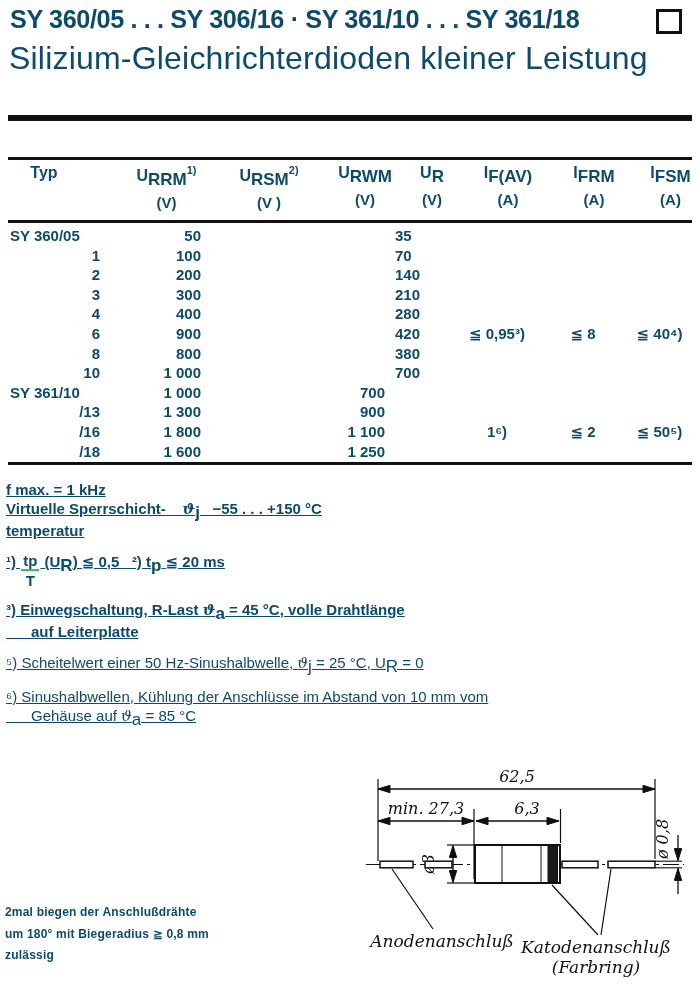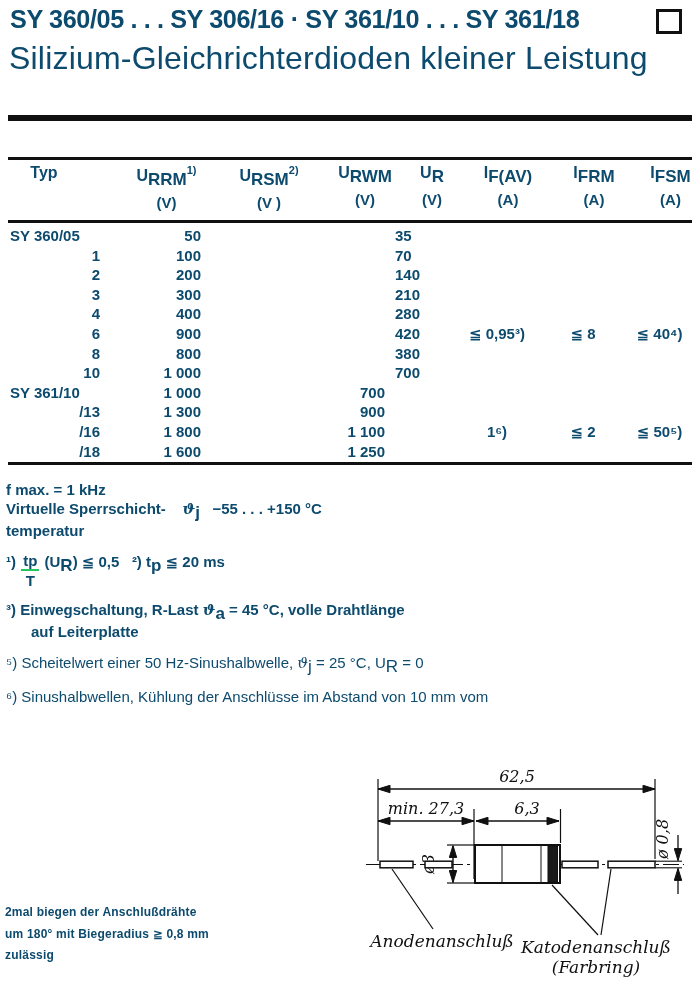--- a/index.html
+++ b/index.html
@@ -36,21 +36,21 @@
   .tbody{position:absolute;left:8px;top:226px;width:692px;}
   .trow{display:grid;grid-template-columns:100px 95px 110px 82px 52px 100px 72px 81px;height:19.6px;}
   .tcell{font-size:15px;font-weight:700;line-height:19.6px;white-space:pre;}
   .c0{text-align:left;padding-left:2px;}
   .c0.typ-sub{text-align:right;padding-right:8px;}
   .c1{text-align:right;padding-right:2px;}
   .c3{text-align:right;padding-right:10px;}
   .c4{text-align:left;padding-right:6px;}
   .c5,.c6,.c7{text-align:center;}
   
-  .notes{position:absolute;left:6px;top:481px;width:692px;font-size:15px;line-height:18.5px;}
+  .notes{position:absolute;left:6px;top:481px;width:692px;font-size:15px;line-height:18.5px;text-decoration:underline;}
   .note{margin-bottom:12px;white-space:pre-wrap;font-weight:400;}
   .note.b{font-weight:700;}
   .note:nth-child(6) .nline{word-spacing:1.5px;}
   .note:nth-child(7) .nline:first-child{word-spacing:5.5px;}
   .frac{display:inline-block;text-align:center;vertical-align:top;line-height:16px;margin:0 1px;}
   .fn{display:block;border-bottom:2px solid #22c55e;padding:0 2px;}
   .fd{display:block;padding-top:2px;}
   .ith{font-style:italic;font-family:"DejaVu Serif","Liberation Serif",serif;}
   
   .bend{position:absolute;left:5px;top:902px;font-size:12px;font-weight:700;line-height:21.5px;letter-spacing:0.2px;white-space:pre;}
@@ -235,21 +235,21 @@
       </div>
     </div>
 
   <div class="rule t-bot"></div>
 
   <div class="notes">
       <div class="note b"><div class="nline">f max. = 1 kHz</div><div class="nline">Virtuelle Sperrschicht-    <span class="ith">ϑ</span><span class="sub">j</span>   −55 . . . +150 °C</div><div class="nline">temperatur</div></div>
       <div class="note b"><div class="nline">¹) <span class="frac"><span class="fn">tp</span><span class="fd">T</span></span> (U<span class="sub">R</span>) ≦ 0,5   ²) t<span class="sub">p</span> ≦ 20 ms</div></div>
       <div class="note b"><div class="nline">³) Einwegschaltung, R-Last <span class="ith">ϑ</span><span class="sub">a</span> = 45 °C, volle Drahtlänge</div><div class="nline">      auf Leiterplatte</div></div>
       <div class="note"><div class="nline">⁵) Scheitelwert einer 50 Hz-Sinushalbwelle, <span class="ith">ϑ</span><span class="sub">j</span> = 25 °C, U<span class="sub">R</span> = 0</div></div>
-      <div class="note"><div class="nline">⁶) Sinushalbwellen, Kühlung der Anschlüsse im Abstand von 10 mm vom</div></div>
+      <div class="note"><div class="nline">⁶) Sinushalbwellen, Kühlung der Anschlüsse im Abstand von 10 mm vom</div><div class="nline">      Gehäuse auf <span class="ith">ϑ</span><span class="sub">a</span> = 85 °C</div></div>
     </div>
 
   <div class="bend"><div class="bline">2mal biegen der Anschlußdrähte</div><div class="bline">um 180° mit Biegeradius ≧ 0,8 mm</div><div class="bline">zulässig</div></div>
 
   <svg class="drawing" width="370" height="228" viewBox="0 0 370 228">
     <defs>
       <marker id="ah" viewBox="0 0 13 9" markerWidth="13" markerHeight="9" refX="13" refY="4.5" orient="auto-start-reverse" markerUnits="userSpaceOnUse">
         <path d="M13,4.5 L1,0.8 L1,8.2 Z" fill="#101010" stroke="none"></path>
       </marker>
     </defs>

